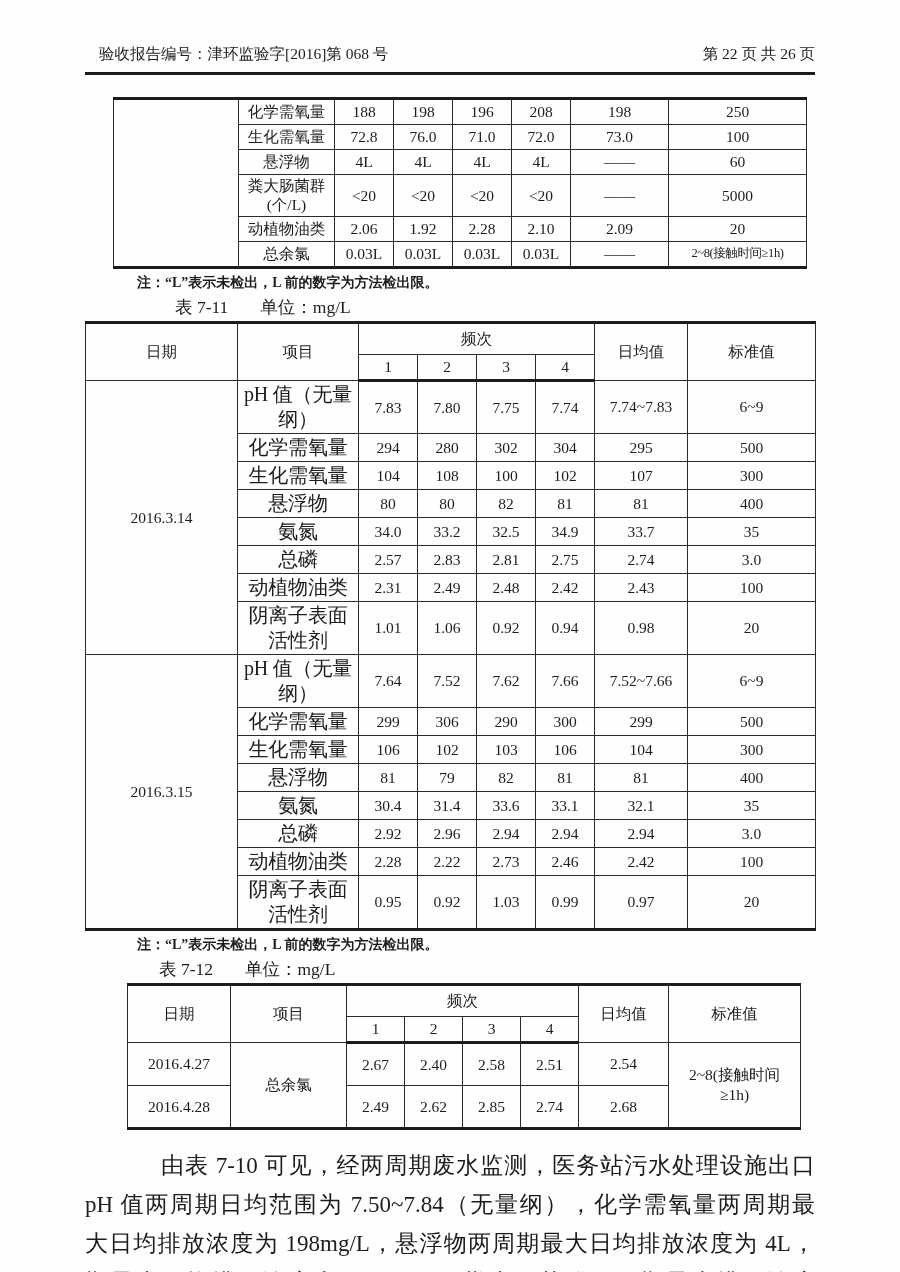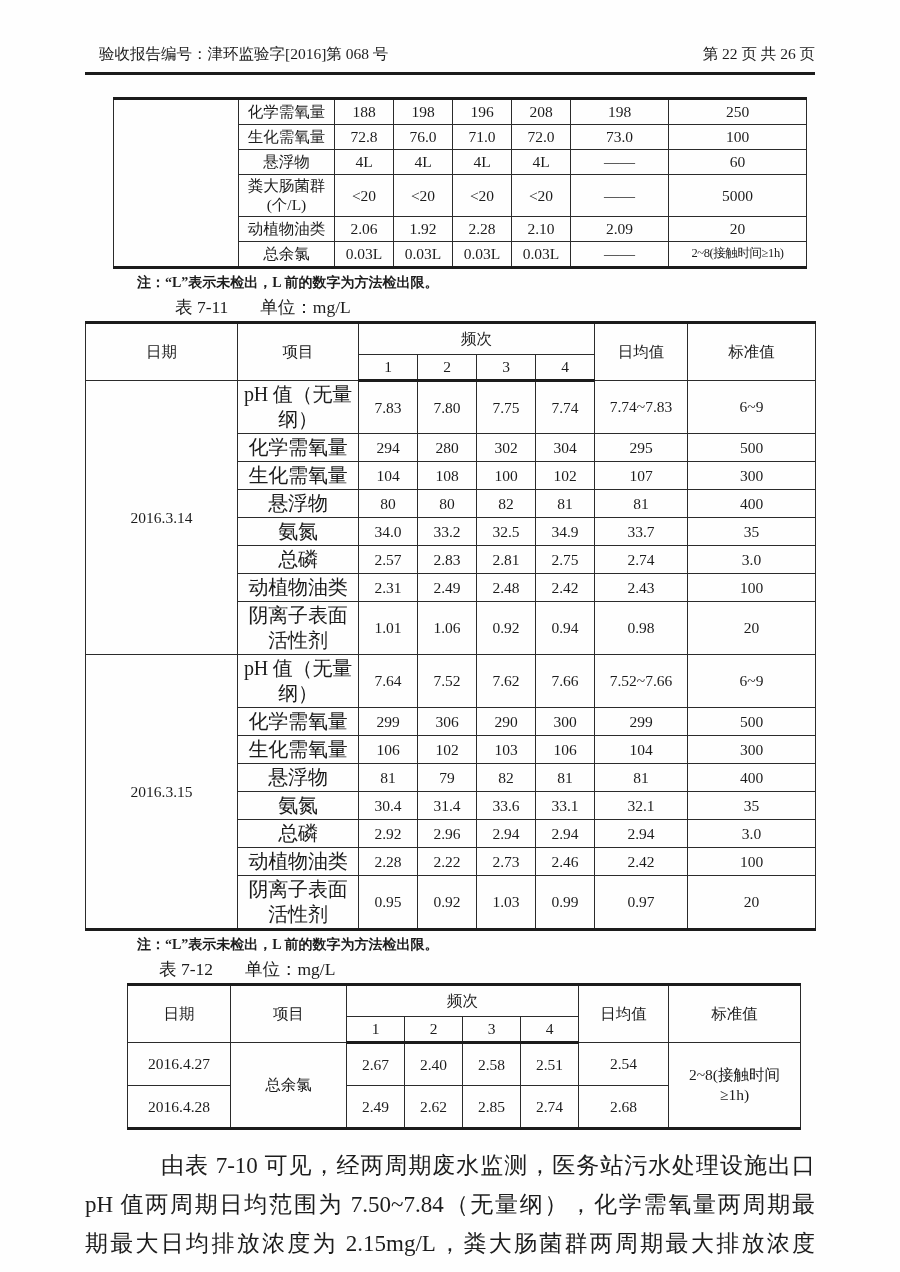--- a/index.html
+++ b/index.html
@@ -367,16 +367,17 @@
         <td>2.85</td>
         <td>2.74</td>
         <td>2.68</td>
       </tr>
     </tbody>
   </table>
 
   <div class="para">
     <div class="line first">由表 7-10 可见，经两周期废水监测，医务站污水处理设施出口</div>
     <div class="line">pH 值两周期日均范围为 7.50~7.84（无量纲），化学需氧量两周期最</div>
+    <div class="line">大日均排放浓度为 198mg/L，悬浮物两周期最大日均排放浓度为 4L，</div>
     <div class="line">期最大日均排放浓度为 2.15mg/L，粪大肠菌群两周期最大排放浓度</div>
   </div>
 
 </div>
 
 </body></html>

